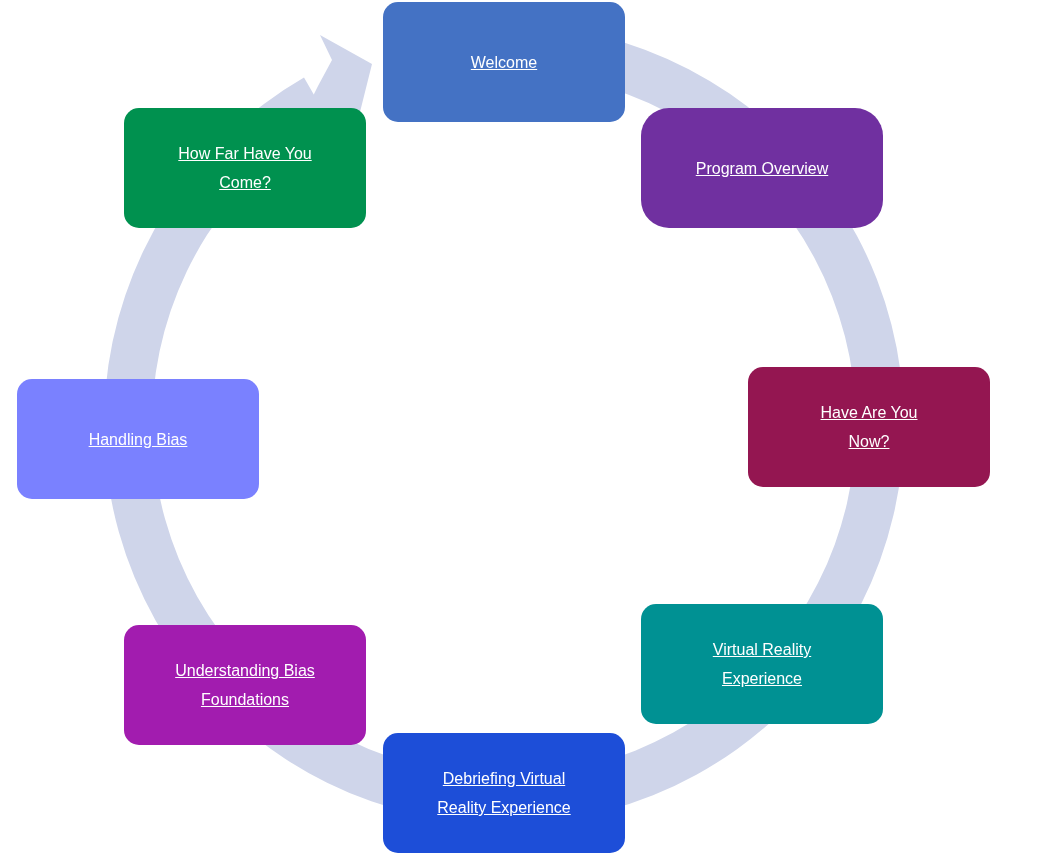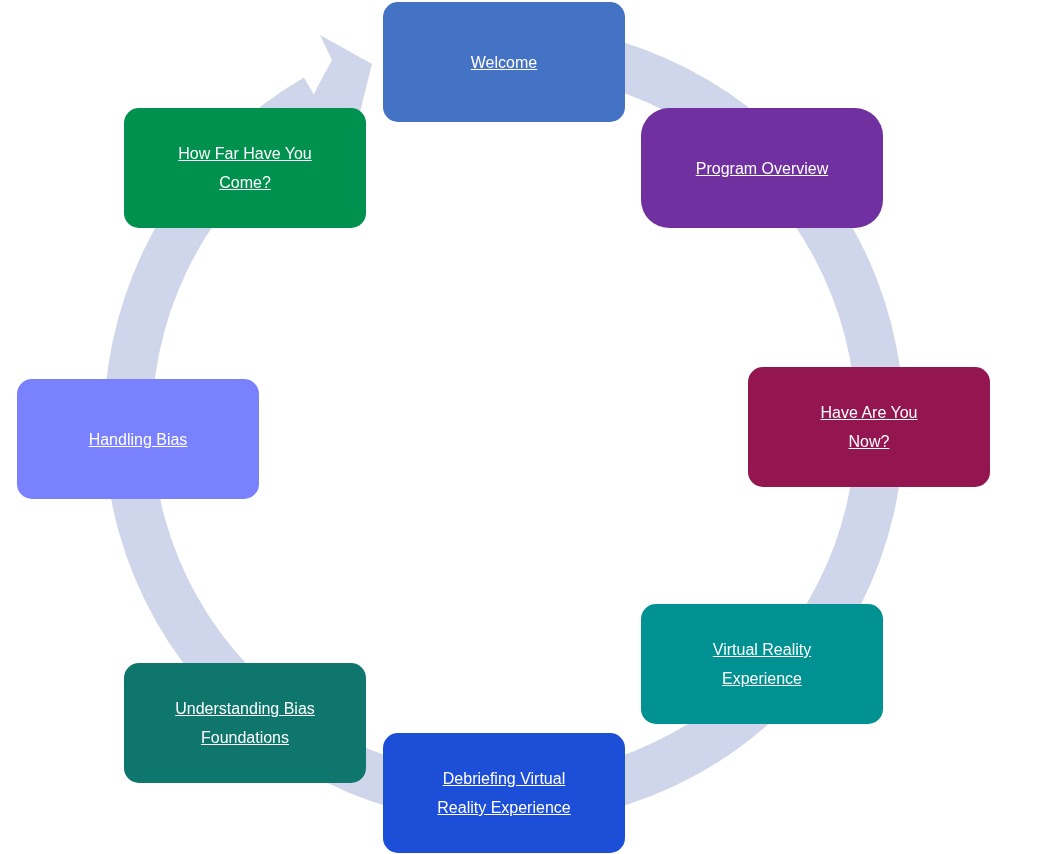--- a/index.html
+++ b/index.html
@@ -42,21 +42,21 @@
 Now?</span>
 </div>
 <div class="node" id="n3" style="background: rgb(0, 145, 147);">
   <span>Virtual Reality
 Experience</span>
 </div>
 <div class="node" id="n4" style="background: #1d4ed8;">
   <span>Debriefing Virtual
 Reality Experience</span>
 </div>
-<div class="node" id="n5" style="background: #0f766e; margin-top: 38px;">
+<div class="node" id="n5" style="background: #a21caf;">
   <span>Understanding Bias
 Foundations</span>
 </div>
 <div class="node" id="n6" style="background: rgb(122, 129, 255);">
   <span>Handling Bias</span>
 </div>
 <div class="node" id="n7" style="background: rgb(0, 145, 79); align-items: center;">
   <span>How Far Have You
 Come?</span>
 </div>

